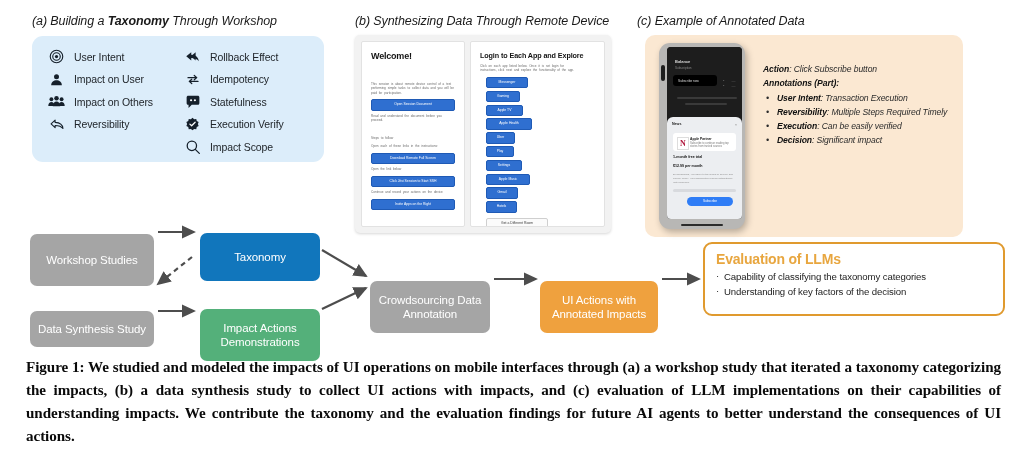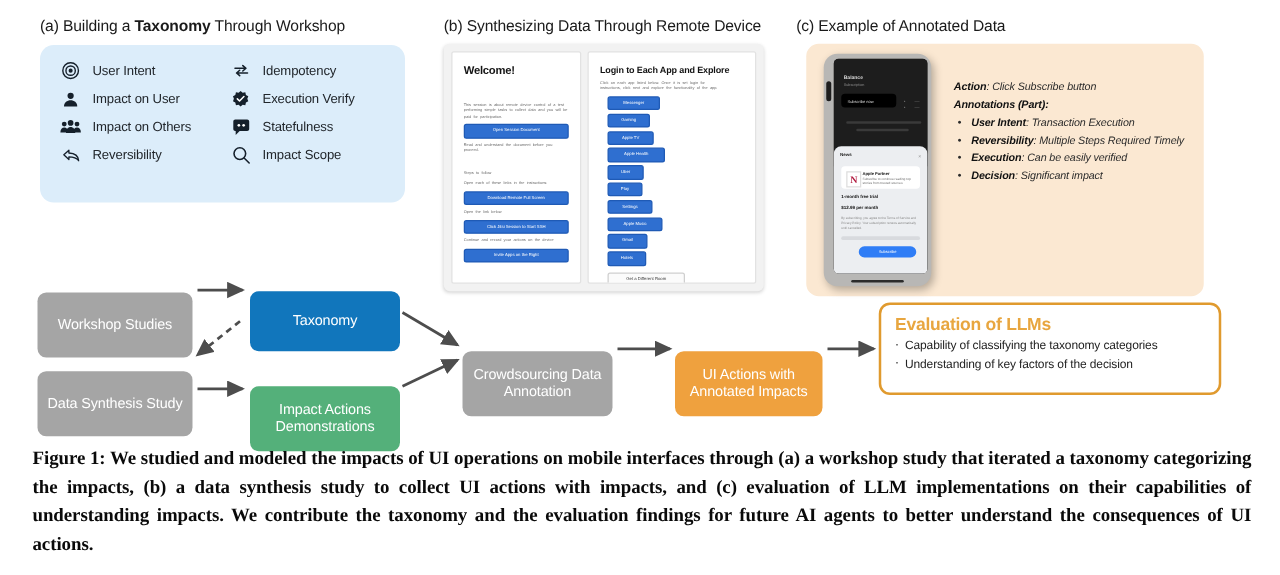--- a/index.html
+++ b/index.html
@@ -21,20 +21,21 @@
   }
 
   
   .abs { position: absolute; }
   .panel-title {
     font-family: "Liberation Sans", sans-serif;
     font-size: 12.5px;
     color: #1a1a1a;
     letter-spacing: -0.1px;
     white-space: nowrap;
+    font-style: italic;
   }
   .panel-title b { font-weight: bold; }
 
   
   #panel-a { left: 32px; top: 14px; width: 292px; }
   #panel-a-card {
     position: absolute;
     left: 32px;
     top: 36px;
     width: 292px;
@@ -249,29 +250,29 @@
     padding: 2px 6px;
     box-sizing: border-box;
     margin-top: 28px;
   }
   .node.gray   { background: #a5a5a5; }
   .node.blue   { background: #1176bc; }
   .node.green  { background: #54b07a; }
   .node.orange { background: #efa13e; }
 
   #node-workshop     { left: 30px;  top: 10px;  width: 124px; height: 52px; }
-  #node-datasynth    { left: 30px;  top: 73px;  width: 124px; height: 52px; }
+  #node-datasynth    { left: 30px;  top: 87px;  width: 124px; height: 36px; }
   #node-taxonomy     { left: 200px; top: 9px;   width: 120px; height: 48px; }
   #node-impactactions{ left: 200px; top: 85px;  width: 120px; height: 52px; }
   #node-crowd        { left: 370px; top: 57px;  width: 120px; height: 52px; }
   #node-uiactions    { left: 540px; top: 57px;  width: 118px; height: 52px; }
 
   #node-eval {
     position: absolute;
-    left: 703px; top: 46px; width: 274px; height: 74px;
+    left: 703px; top: 46px; width: 302px; height: 74px;
     border: 2px solid #e09a2e;
     border-radius: 9px;
     background: #ffffff;
     box-sizing: border-box;
     padding: 7px 11px 6px 11px;
   }
   #eval-title {
     font-size: 14px; font-weight: bold; color: #e8a63f; letter-spacing: -0.2px;
     margin-bottom: 3px;
   }
@@ -355,50 +356,59 @@
               <path d="M9 5 L2.5 11 L9 17 L9 13.5 C15 13.5 19 15 21.5 18.5 C21 12 16.5 9 9 8.6 Z" fill="none" stroke="#15202b" stroke-width="1.7" stroke-linejoin="round"></path>
             </svg>
         </span>
         <span class="taxo-label">Reversibility</span>
       </div>
 
     </div>
 
     <div class="taxo-col" id="taxo-col-2">
 
+      <div class="taxo-item">
+        <span class="taxo-icon">
+          <svg width="17" height="15" viewBox="0 0 26 24">
+              <path d="M11 5 L3 11.7 L11 18.5 L11 14.5 C17 14.8 20.5 16.5 23 19.5 C22.5 12.5 18 9.5 11 9 Z" fill="#15202b"></path>
+              <path d="M18 5 L10.5 11.7 L18 18.5 Z" fill="#15202b"></path>
+            </svg>
+        </span>
+        <span class="taxo-label">Rollback Effect</span>
+      </div>
 
       <div class="taxo-item">
         <span class="taxo-icon">
           <svg width="16" height="15" viewBox="0 0 24 24">
               <path d="M4 9 H17 M14 5.5 L18 9 L14 12.5" fill="none" stroke="#15202b" stroke-width="2" stroke-linecap="round" stroke-linejoin="round"></path>
               <path d="M20 15 H7 M10 11.5 L6 15 L10 18.5" fill="none" stroke="#15202b" stroke-width="2" stroke-linecap="round" stroke-linejoin="round"></path>
             </svg>
         </span>
         <span class="taxo-label">Idempotency</span>
-      </div>
-
-      <div class="taxo-item">
-        <span class="taxo-icon">
-          <svg width="15" height="15" viewBox="0 0 24 24">
-              <path d="M12 1.2 L14.6 3.4 L18 3 L18.8 6.3 L21.8 8 L20.6 11.2 L21.8 14.4 L18.8 16.1 L18 19.4 L14.6 19 L12 21.2 L9.4 19 L6 19.4 L5.2 16.1 L2.2 14.4 L3.4 11.2 L2.2 8 L5.2 6.3 L6 3 L9.4 3.4 Z" fill="#15202b"></path>
-              <path d="M7.8 11.4 L10.6 14.1 L16.2 8.4" fill="none" stroke="#fff" stroke-width="2" stroke-linecap="round" stroke-linejoin="round"></path>
-            </svg>
-        </span>
-        <span class="taxo-label">Execution Verify</span>
       </div>
 
       <div class="taxo-item">
         <span class="taxo-icon">
           <svg width="16" height="14" viewBox="0 0 24 22">
               <path d="M2 3.5 C2 2.1 3.1 1 4.5 1 H19.5 C20.9 1 22 2.1 22 3.5 V13 C22 14.4 20.9 15.5 19.5 15.5 H10 L5 20.5 V15.5 H4.5 C3.1 15.5 2 14.4 2 13 Z" fill="#15202b"></path>
               <circle cx="9" cy="8.2" r="1.7" fill="#fff"></circle>
               <circle cx="15" cy="8.2" r="1.7" fill="#fff"></circle>
             </svg>
         </span>
         <span class="taxo-label">Statefulness</span>
+      </div>
+
+      <div class="taxo-item">
+        <span class="taxo-icon">
+          <svg width="15" height="15" viewBox="0 0 24 24">
+              <path d="M12 1.2 L14.6 3.4 L18 3 L18.8 6.3 L21.8 8 L20.6 11.2 L21.8 14.4 L18.8 16.1 L18 19.4 L14.6 19 L12 21.2 L9.4 19 L6 19.4 L5.2 16.1 L2.2 14.4 L3.4 11.2 L2.2 8 L5.2 6.3 L6 3 L9.4 3.4 Z" fill="#15202b"></path>
+              <path d="M7.8 11.4 L10.6 14.1 L16.2 8.4" fill="none" stroke="#fff" stroke-width="2" stroke-linecap="round" stroke-linejoin="round"></path>
+            </svg>
+        </span>
+        <span class="taxo-label">Execution Verify</span>
       </div>
 
       <div class="taxo-item">
         <span class="taxo-icon">
           <svg width="16" height="16" viewBox="0 0 24 24">
               <circle cx="10.3" cy="10.3" r="7" fill="none" stroke="#15202b" stroke-width="1.9"></circle>
               <path d="M15.4 15.6 L21.5 21.6" stroke="#15202b" stroke-width="1.9" stroke-linecap="round"></path>
             </svg>
         </span>
         <span class="taxo-label">Impact Scope</span>

